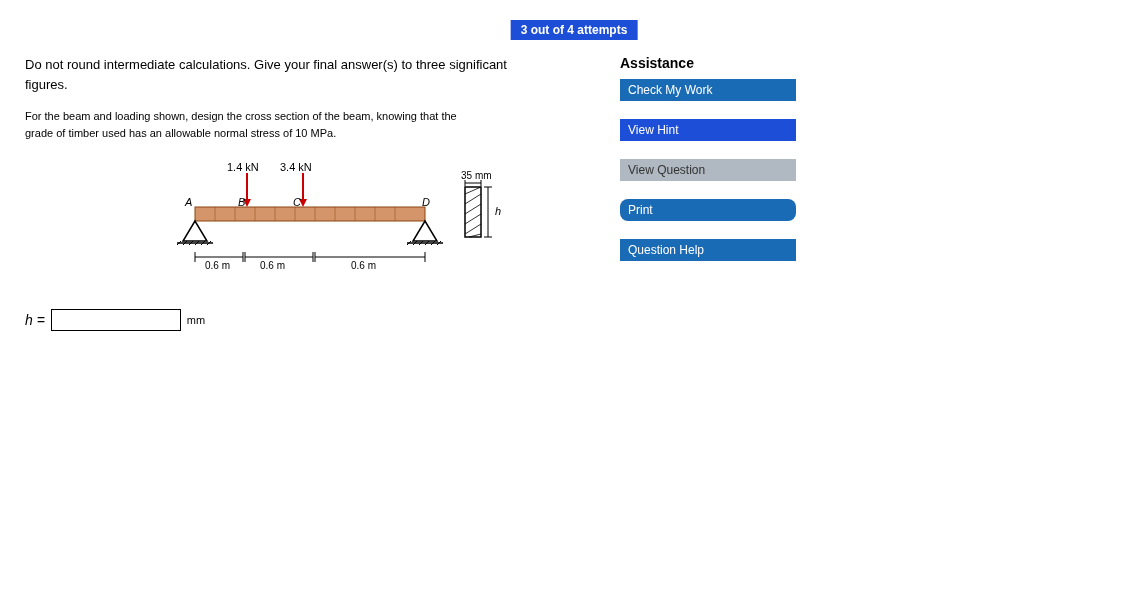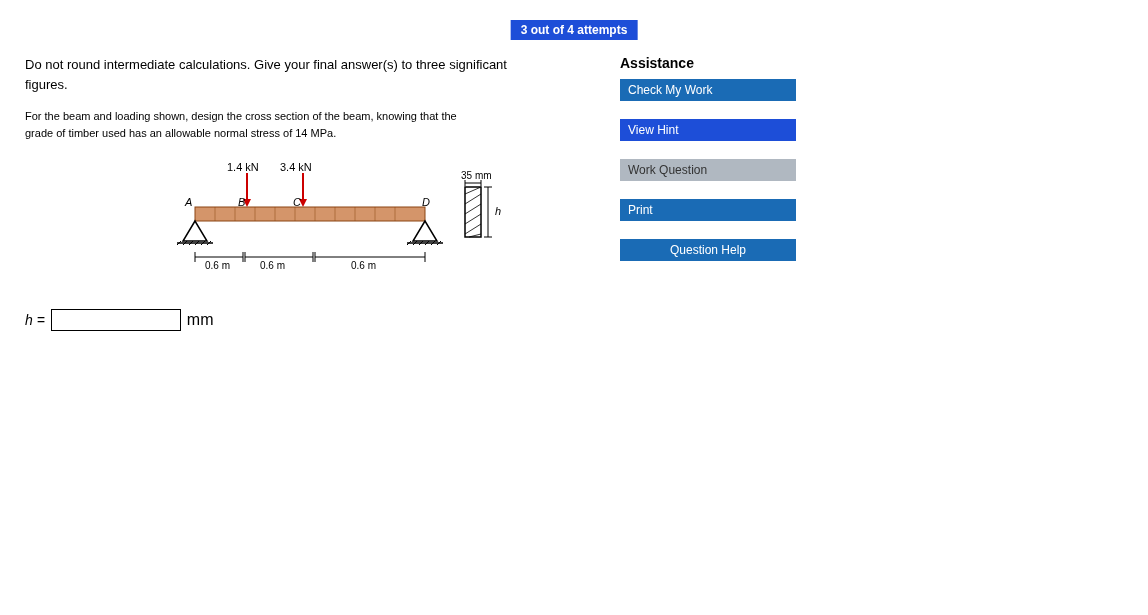--- a/index.html
+++ b/index.html
@@ -78,21 +78,21 @@
       padding: 2px 4px;
       font-size: 13px;
     }
 
     .answer-label {
       font-style: italic;
       font-size: 14px;
     }
 
     .answer-unit {
-      font-size: 16px;
+      font-size: 11px;
     }
 
     
     .assistance-panel {
       position: absolute;
       top: 55px;
       left: 620px;
       width: 200px;
     }
 
@@ -115,26 +115,26 @@
       text-align: left;
     }
 
     .btn-blue { background: #1a6bb5; }
     .btn-blue-light { background: #1d4ed8; }
     .btn-gray { background: #b0b8c1; color: #333; }
 
     .btn-print {
       background: #1a6bb5;
       color: #fff;
+      border-radius: 8px;
     }
 
     .btn-question-help {
       background: #1a6bb5;
       color: #fff;
-      text-align: center;
     }
 
     .btn-report {
       background: #1a6bb5;
       color: #fff;
     }
   </style>
 </head>
 <body>
 
@@ -142,21 +142,21 @@
 
 <div class="main-content">
 
   <div class="instructions">
     <span>Do not round intermediate calculations. Give your final answer(s) to three significant</span><br>
     <span>figures.</span>
   </div>
 
   <div class="problem-text">
     <span>For the beam and loading shown, design the cross section of the beam, knowing that the</span><br>
-    <span>grade of timber used has an allowable normal stress of 14 MPa.</span>
+    <span>grade of timber used has an allowable normal stress of 10 MPa.</span>
   </div>
 
   <div class="diagram-area">
     <svg width="400" height="135" class="beam-svg">
 
       <text x="62" y="12" font-size="11" font-family="Arial">1.4 kN</text>
       <text x="115" y="12" font-size="11" font-family="Arial">3.4 kN</text>
 
       <line x1="82" y1="14" x2="82" y2="45" stroke="#cc0000" stroke-width="2"></line>
       <polygon points="82,48 78,40 86,40" fill="#cc0000"></polygon>
@@ -247,19 +247,19 @@
 
 </div>
 
 <div class="assistance-panel">
   <div class="assistance-title">Assistance</div>
 
   <button class="assist-btn btn-blue">Check My Work</button>
 
   <button class="assist-btn btn-blue-light">View Hint</button>
 
-  <button class="assist-btn btn-gray">Work Question</button>
+  <button class="assist-btn btn-gray">View Question</button>
 
   <button class="assist-btn btn-print">Print</button>
 
   <button class="assist-btn btn-question-help">Question Help</button>
 
 </div>
 
 </body></html>

